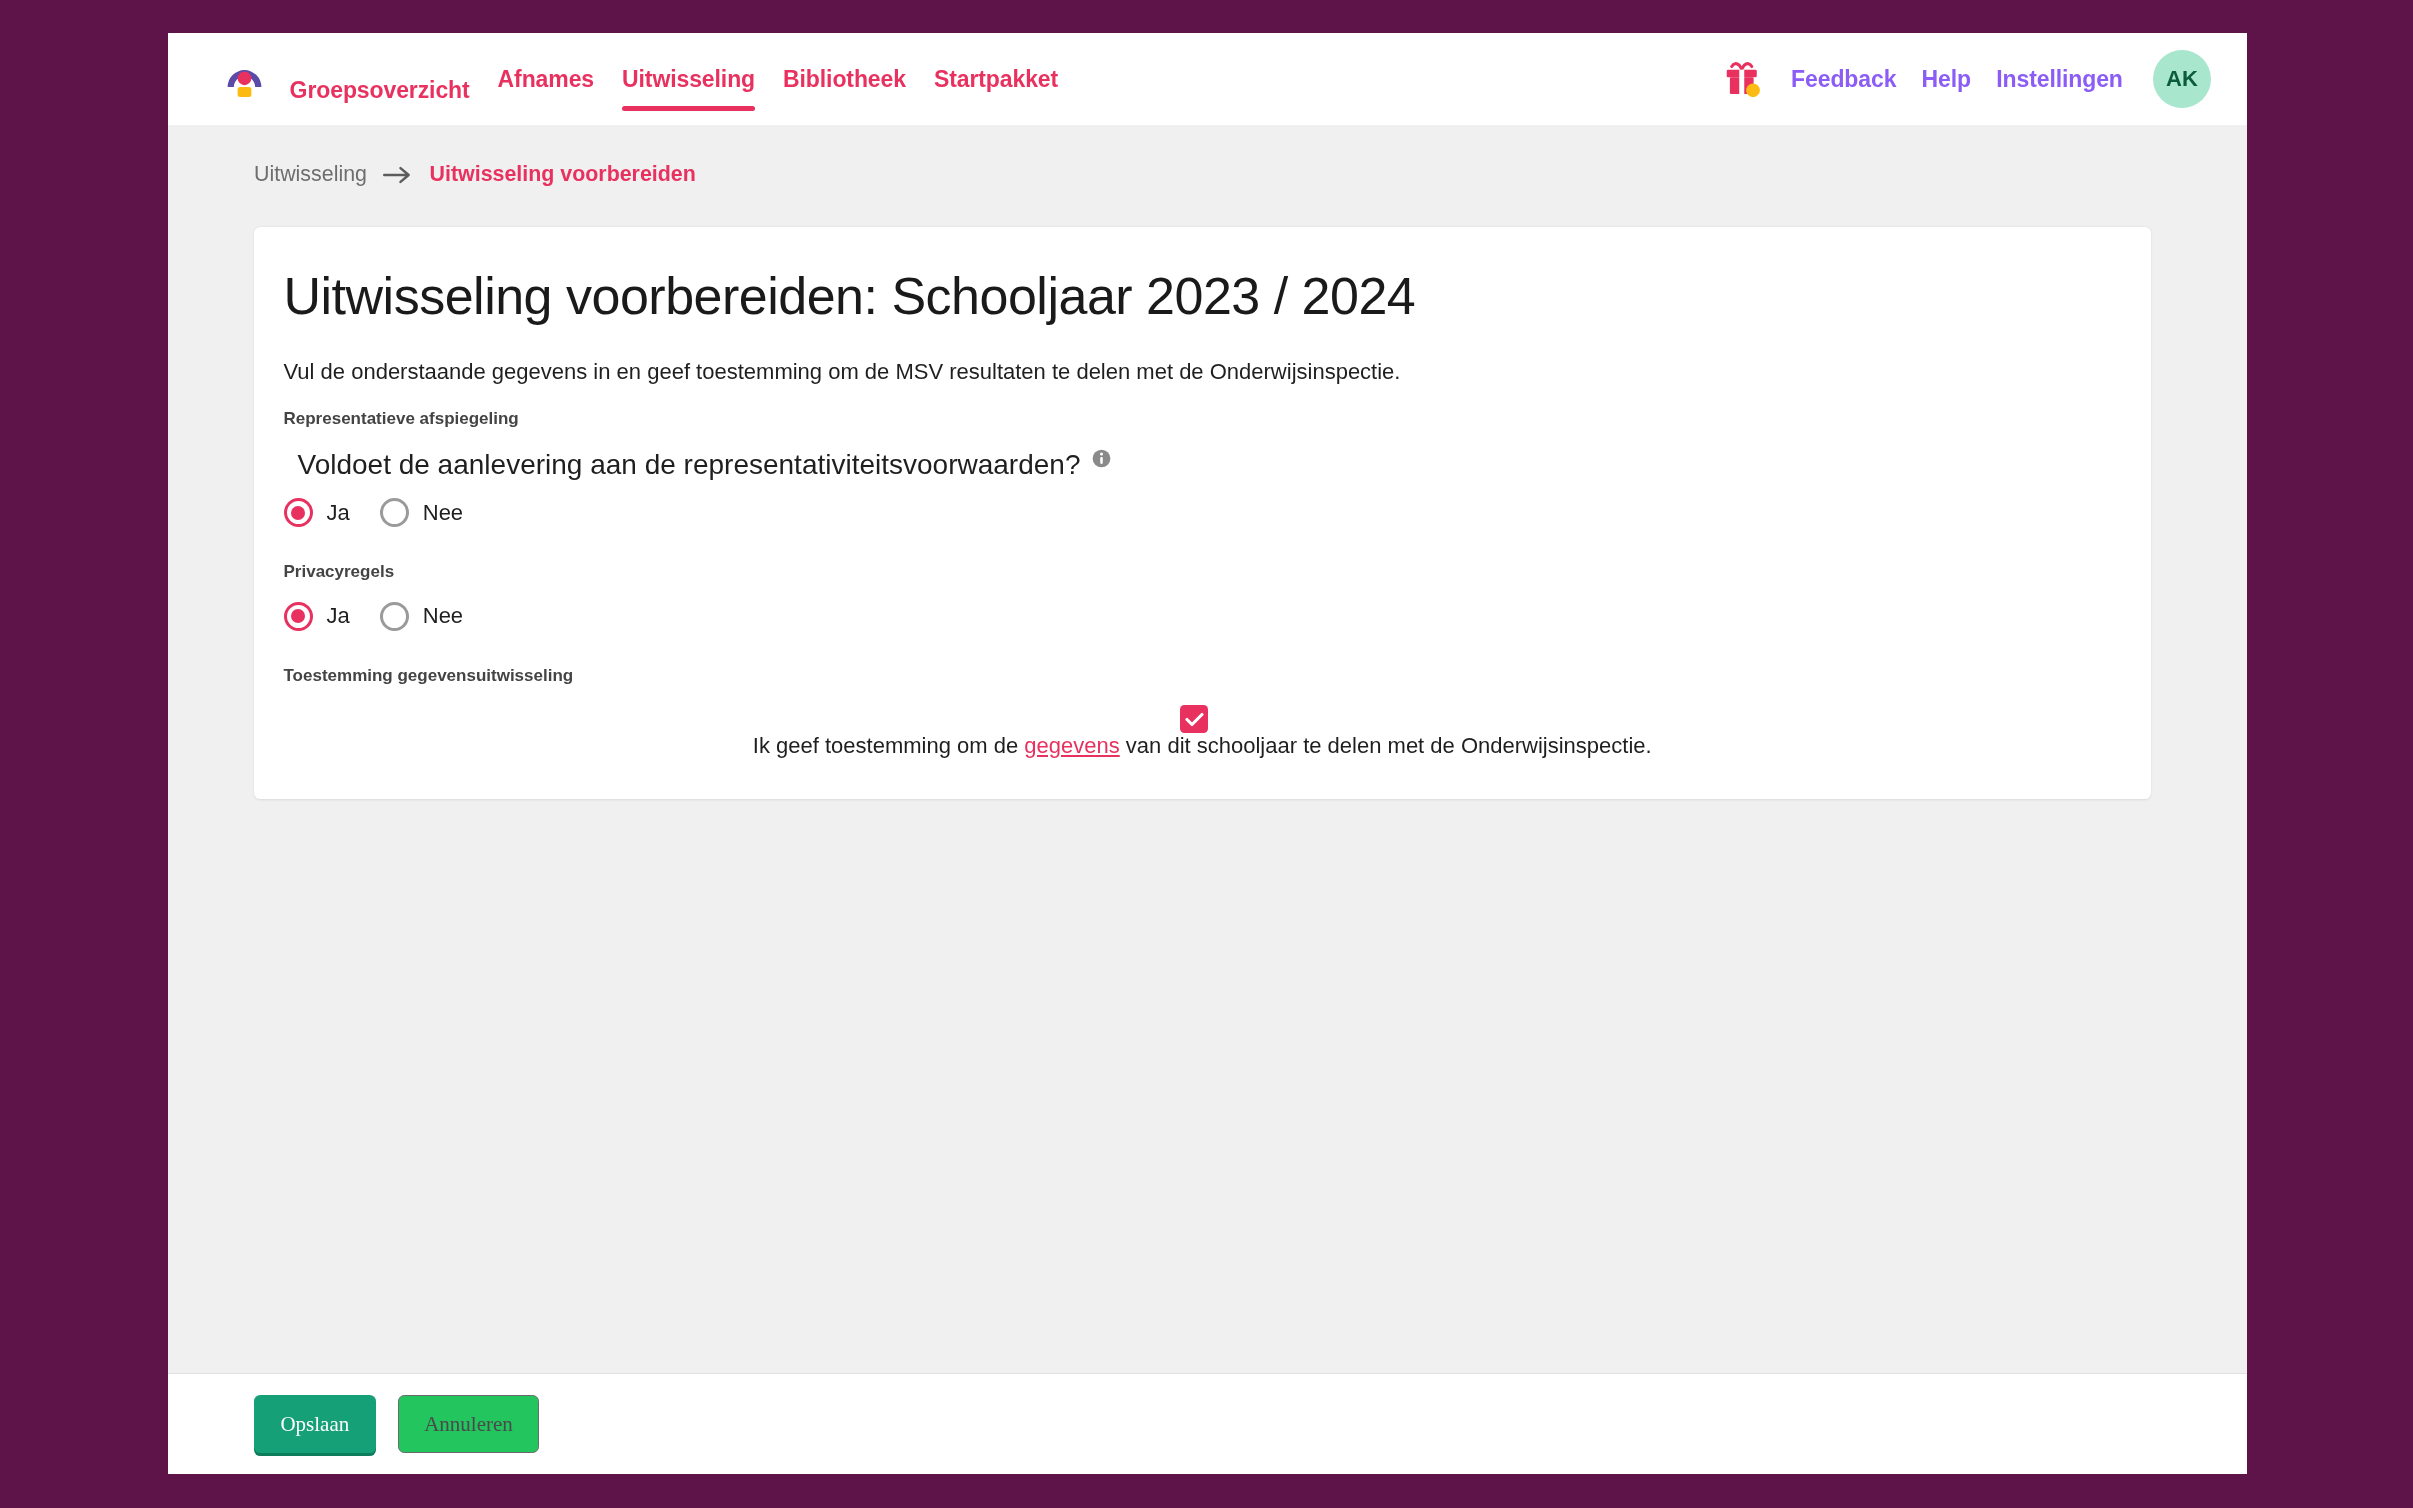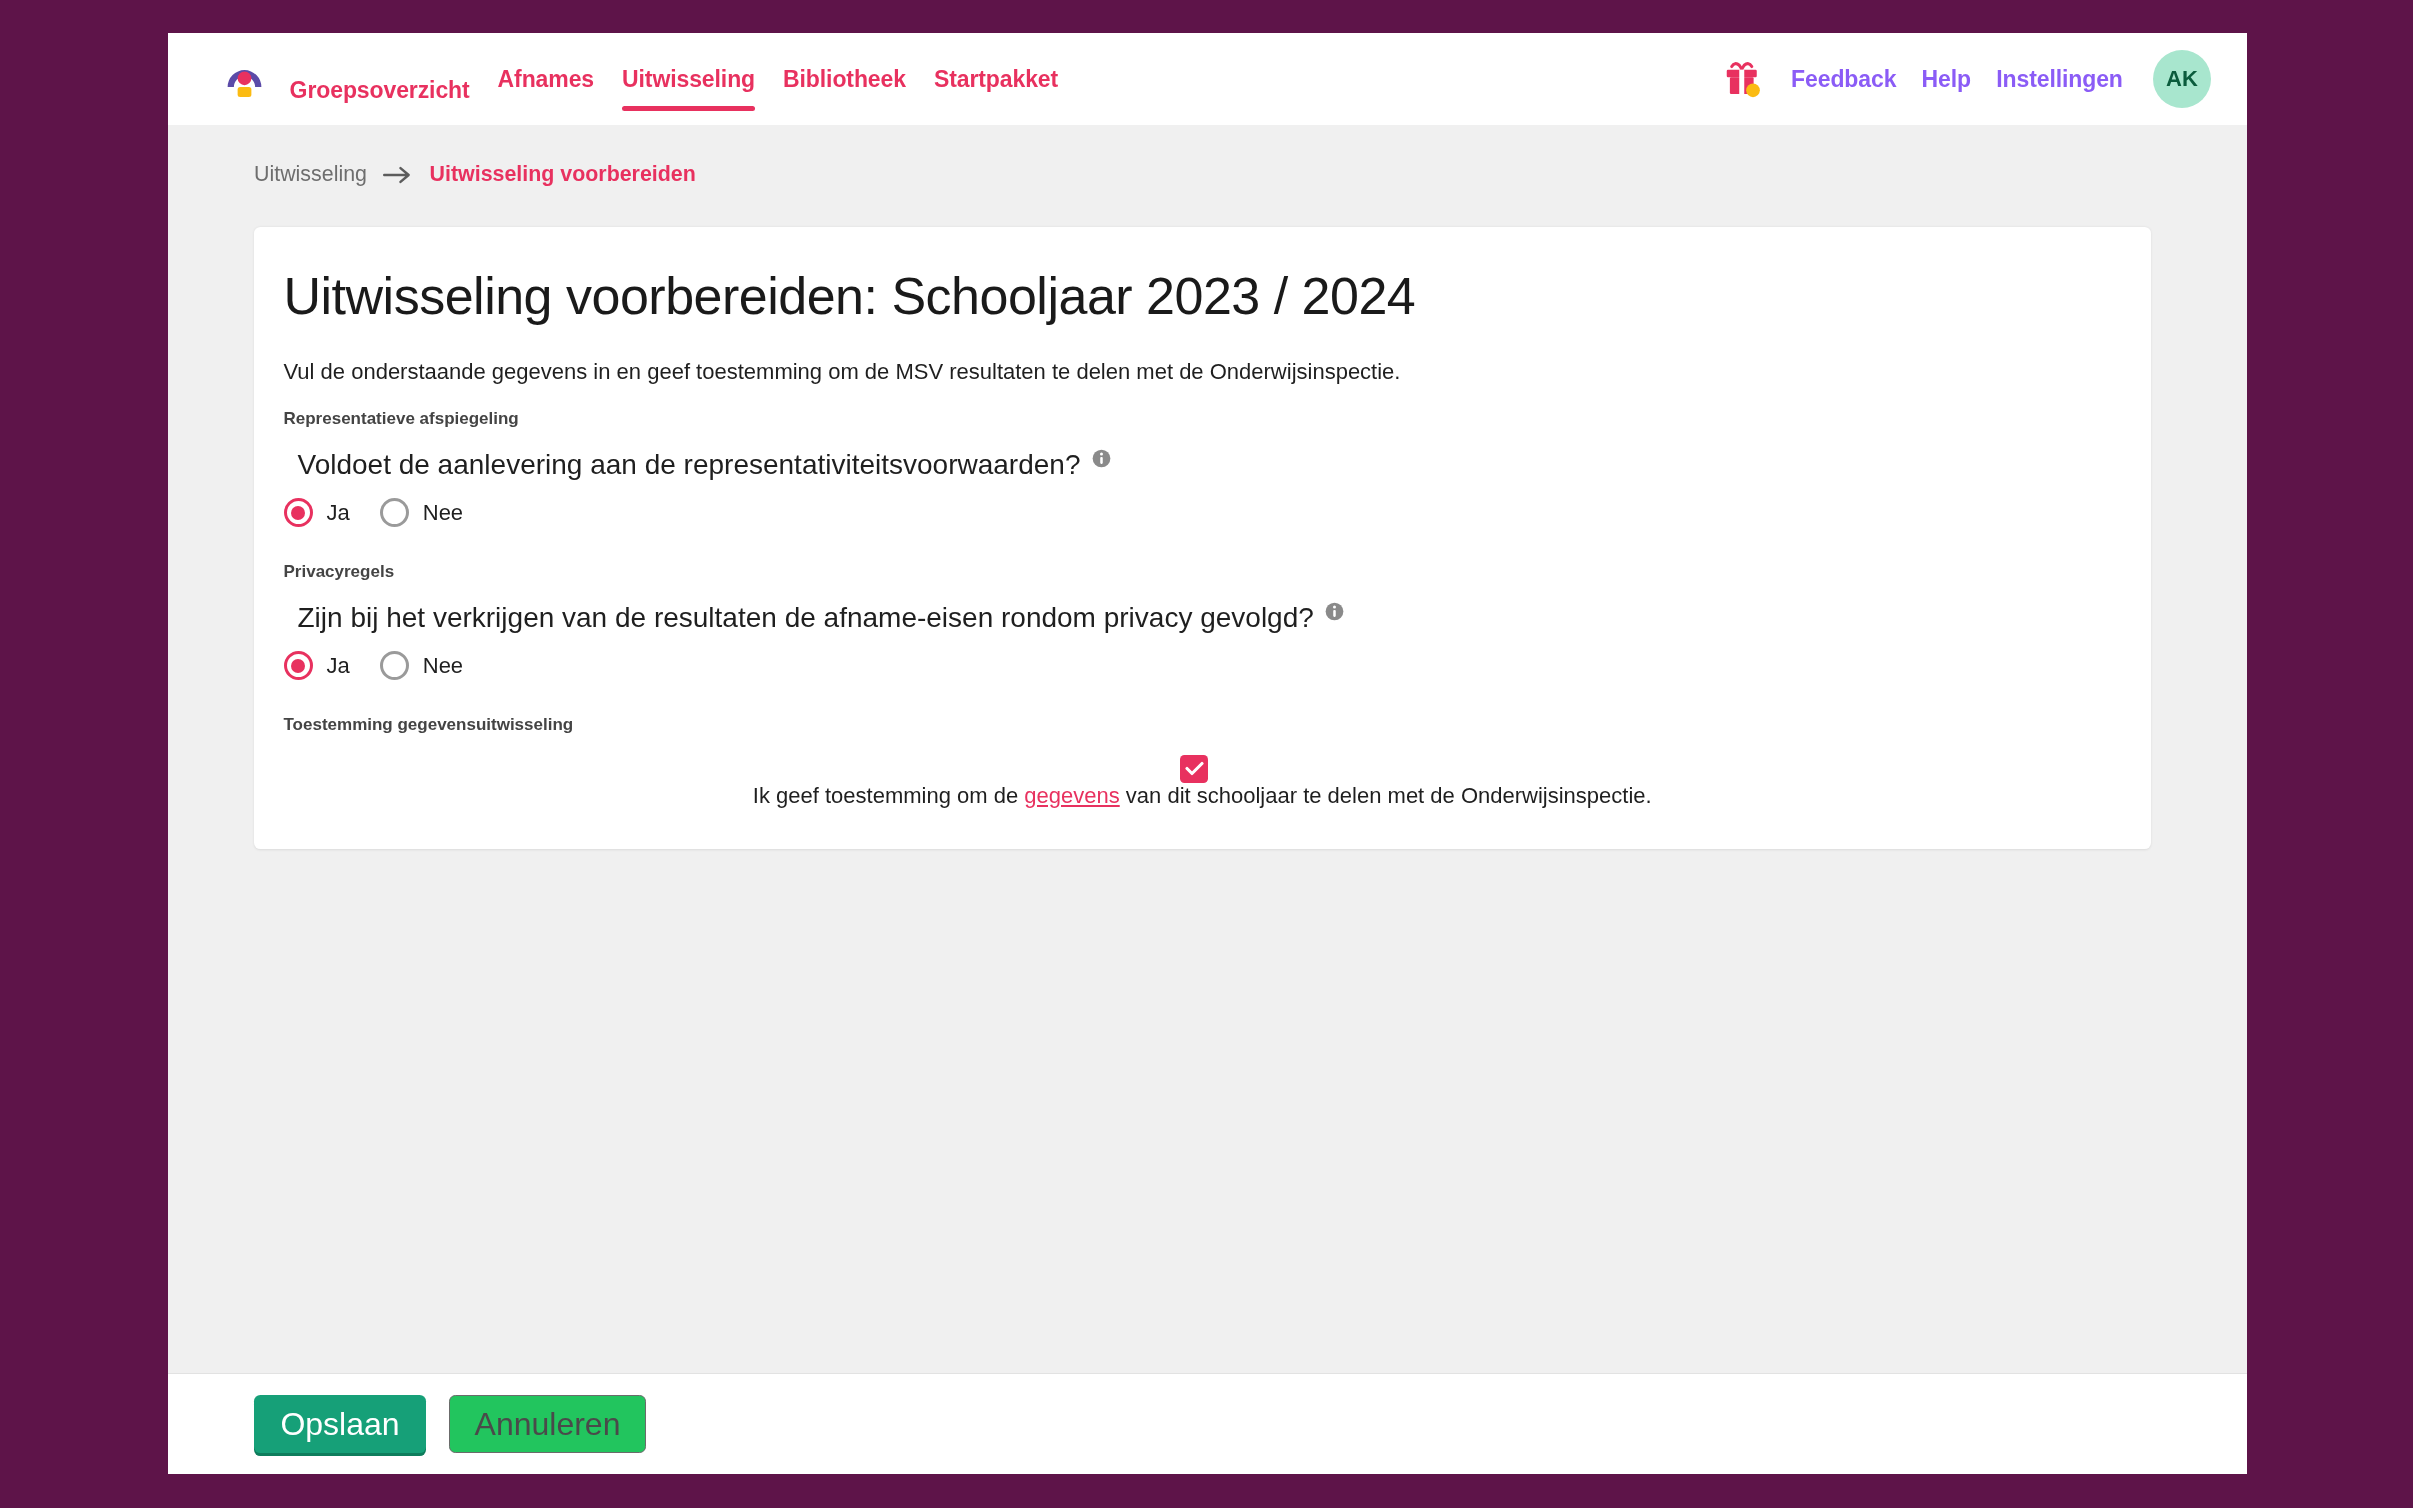--- a/index.html
+++ b/index.html
@@ -287,22 +287,22 @@
     flex: 0 0 101px;
     height: 101px;
     background: #ffffff;
     border-top: 1.3px solid #E2E2E2;
     display: flex;
     align-items: center;
     padding-left: 86px;
   }
 
   .btn {
-    font-family: Liberation Sans, sans-serif;
-    font-size: 32px;
+    font-family: Liberation Serif, serif;
+    font-size: 21px;
     border-radius: 6.3px;
     cursor: pointer;
     display: inline-flex;
     align-items: center;
     justify-content: center;
     white-space: nowrap;
   }
 
   .btn-primary {
     background: #16A078;
@@ -402,30 +402,20 @@
           <span class="radio-label">Ja</span>
         </div>
         <div class="radio-option">
           <span class="radio-mark"></span>
           <span class="radio-label">Nee</span>
         </div>
       </div>
 
       <div class="section-heading">Privacyregels</div>
 
-      <div class="question-row">
-        <span>Zijn bij het verkrijgen van de resultaten de afname-eisen rondom privacy gevolgd?</span>
-        <span class="info-icon">
-          <svg viewBox="0 0 30 30" xmlns="http://www.w3.org/2000/svg">
-            <circle cx="15" cy="15" r="14" fill="#8A8A8A"></circle>
-            <rect x="13" y="12.5" width="4" height="11" rx="1.6" fill="#ffffff"></rect>
-            <circle cx="15" cy="8" r="2.4" fill="#ffffff"></circle>
-          </svg>
-        </span>
-      </div>
 
       <div class="radio-row">
         <div class="radio-option selected">
           <span class="radio-mark"></span>
           <span class="radio-label">Ja</span>
         </div>
         <div class="radio-option">
           <span class="radio-mark"></span>
           <span class="radio-label">Nee</span>
         </div>

